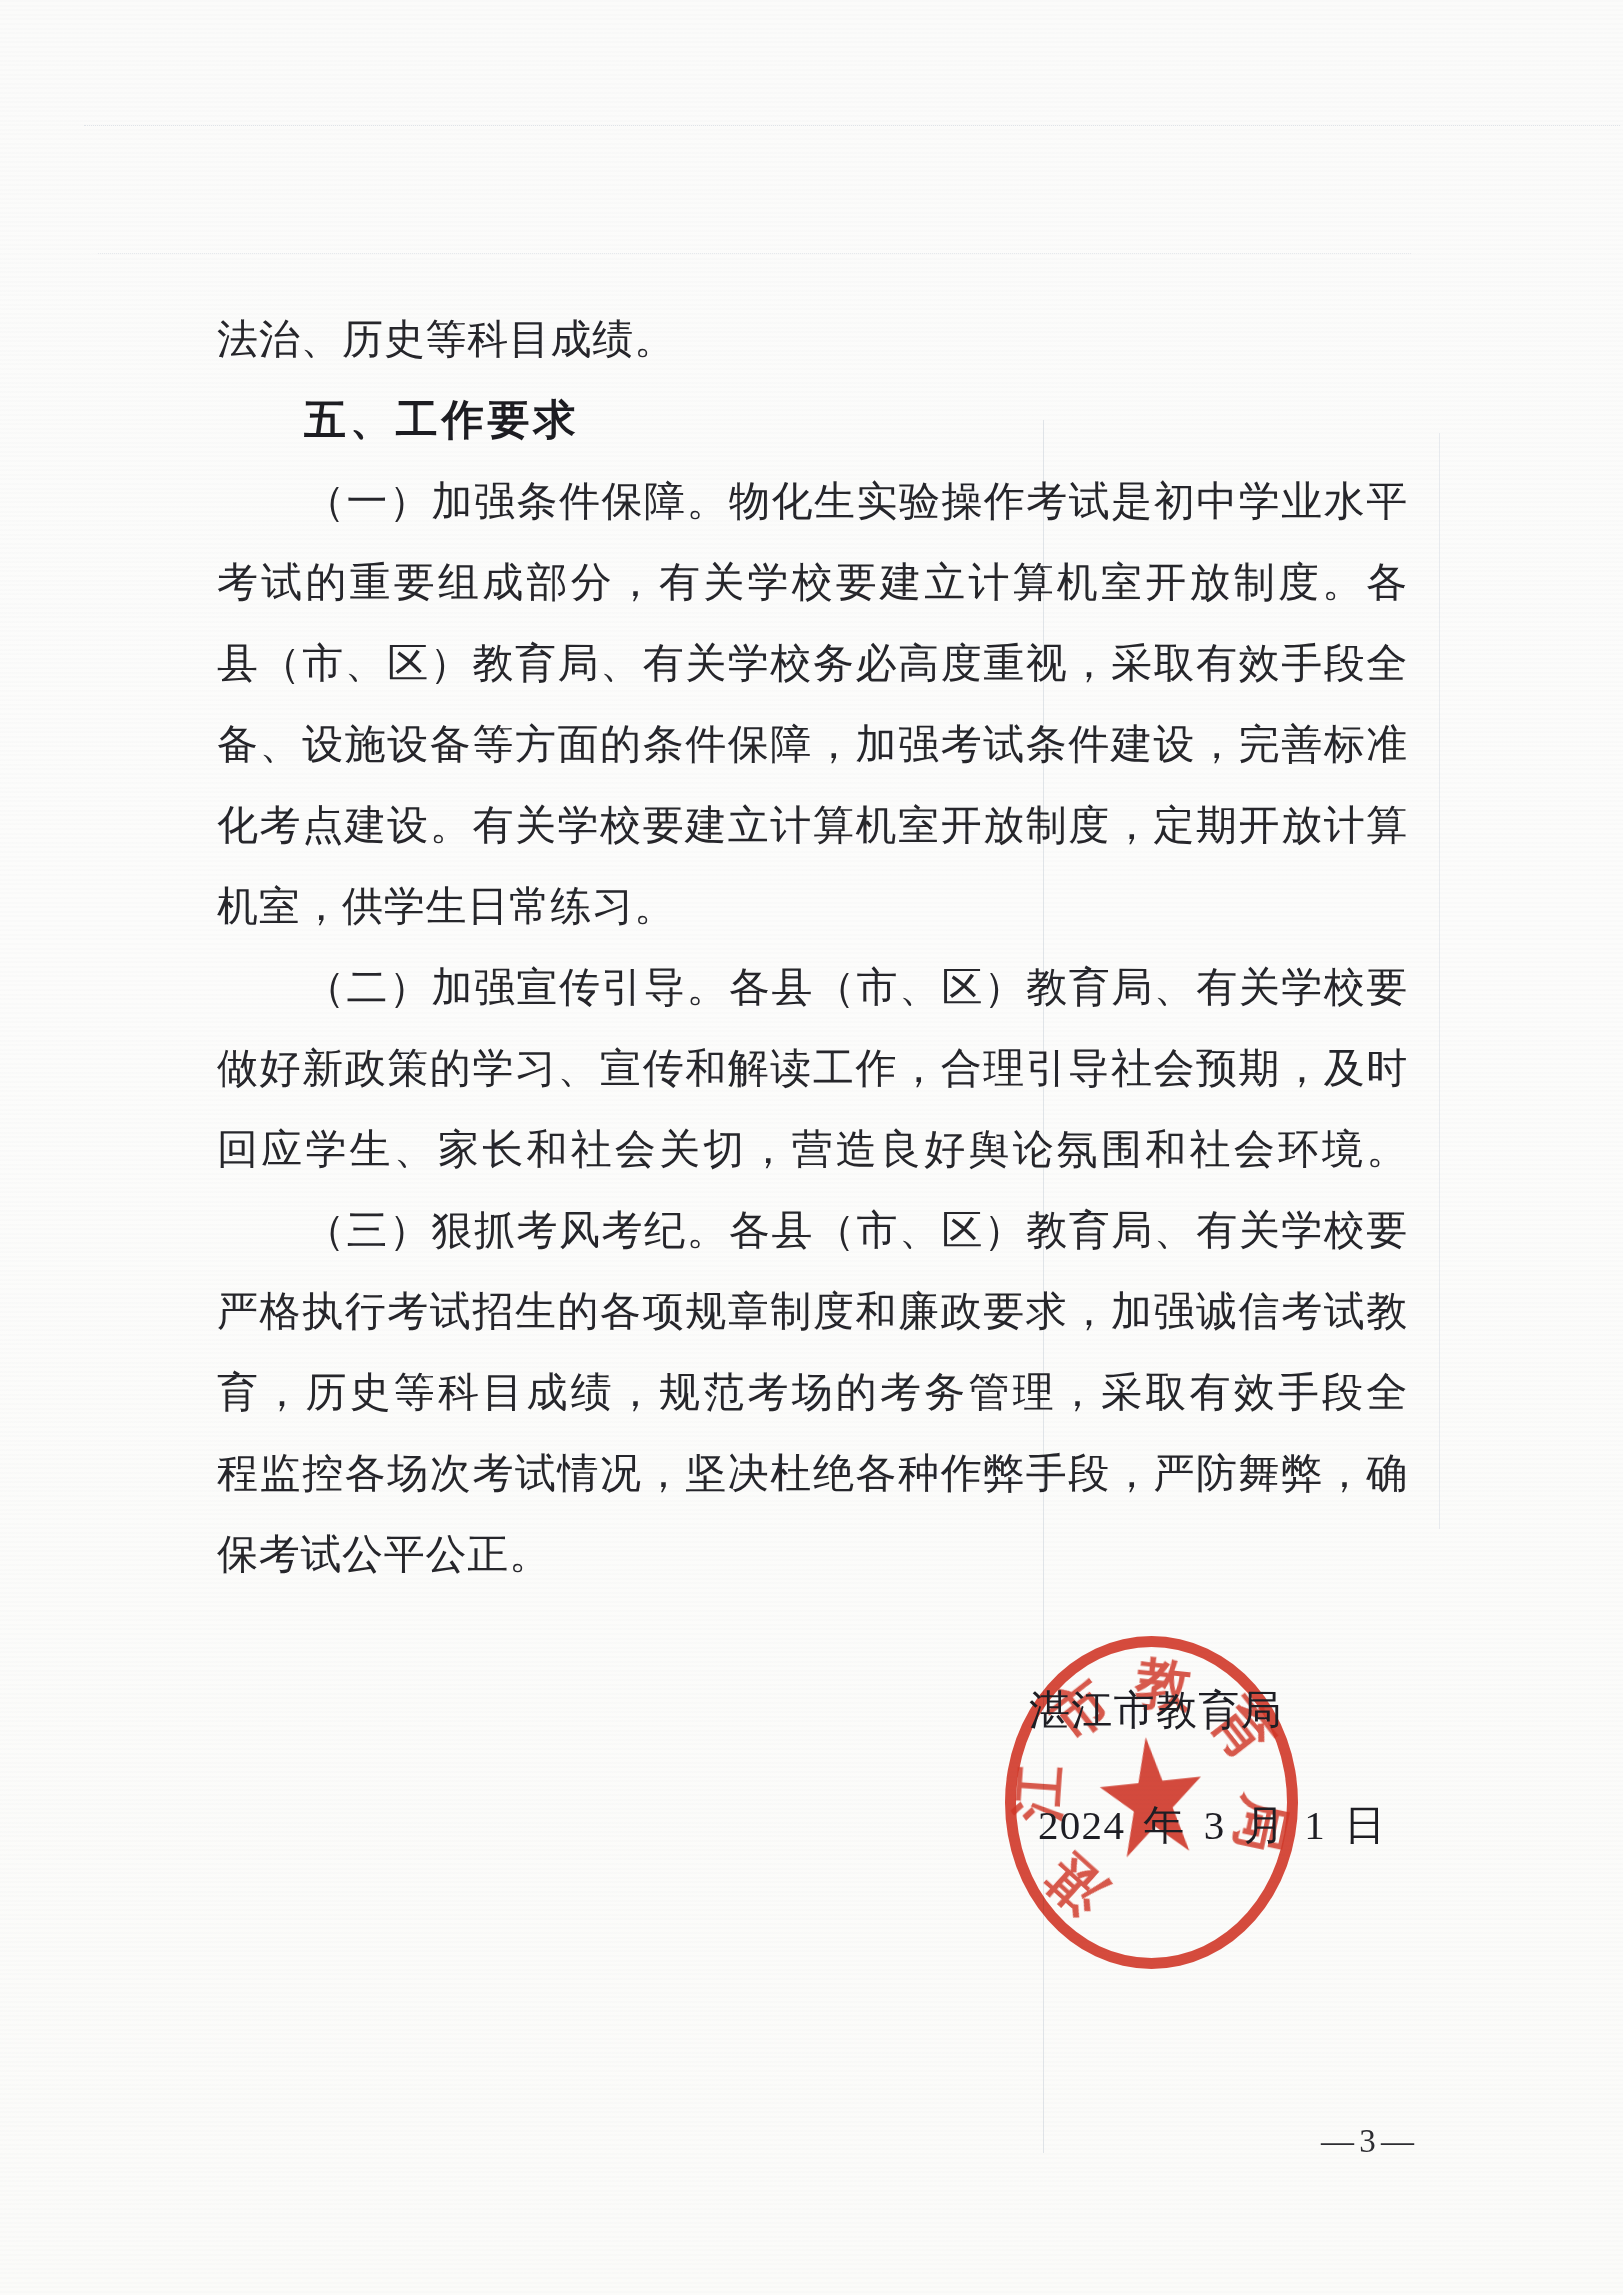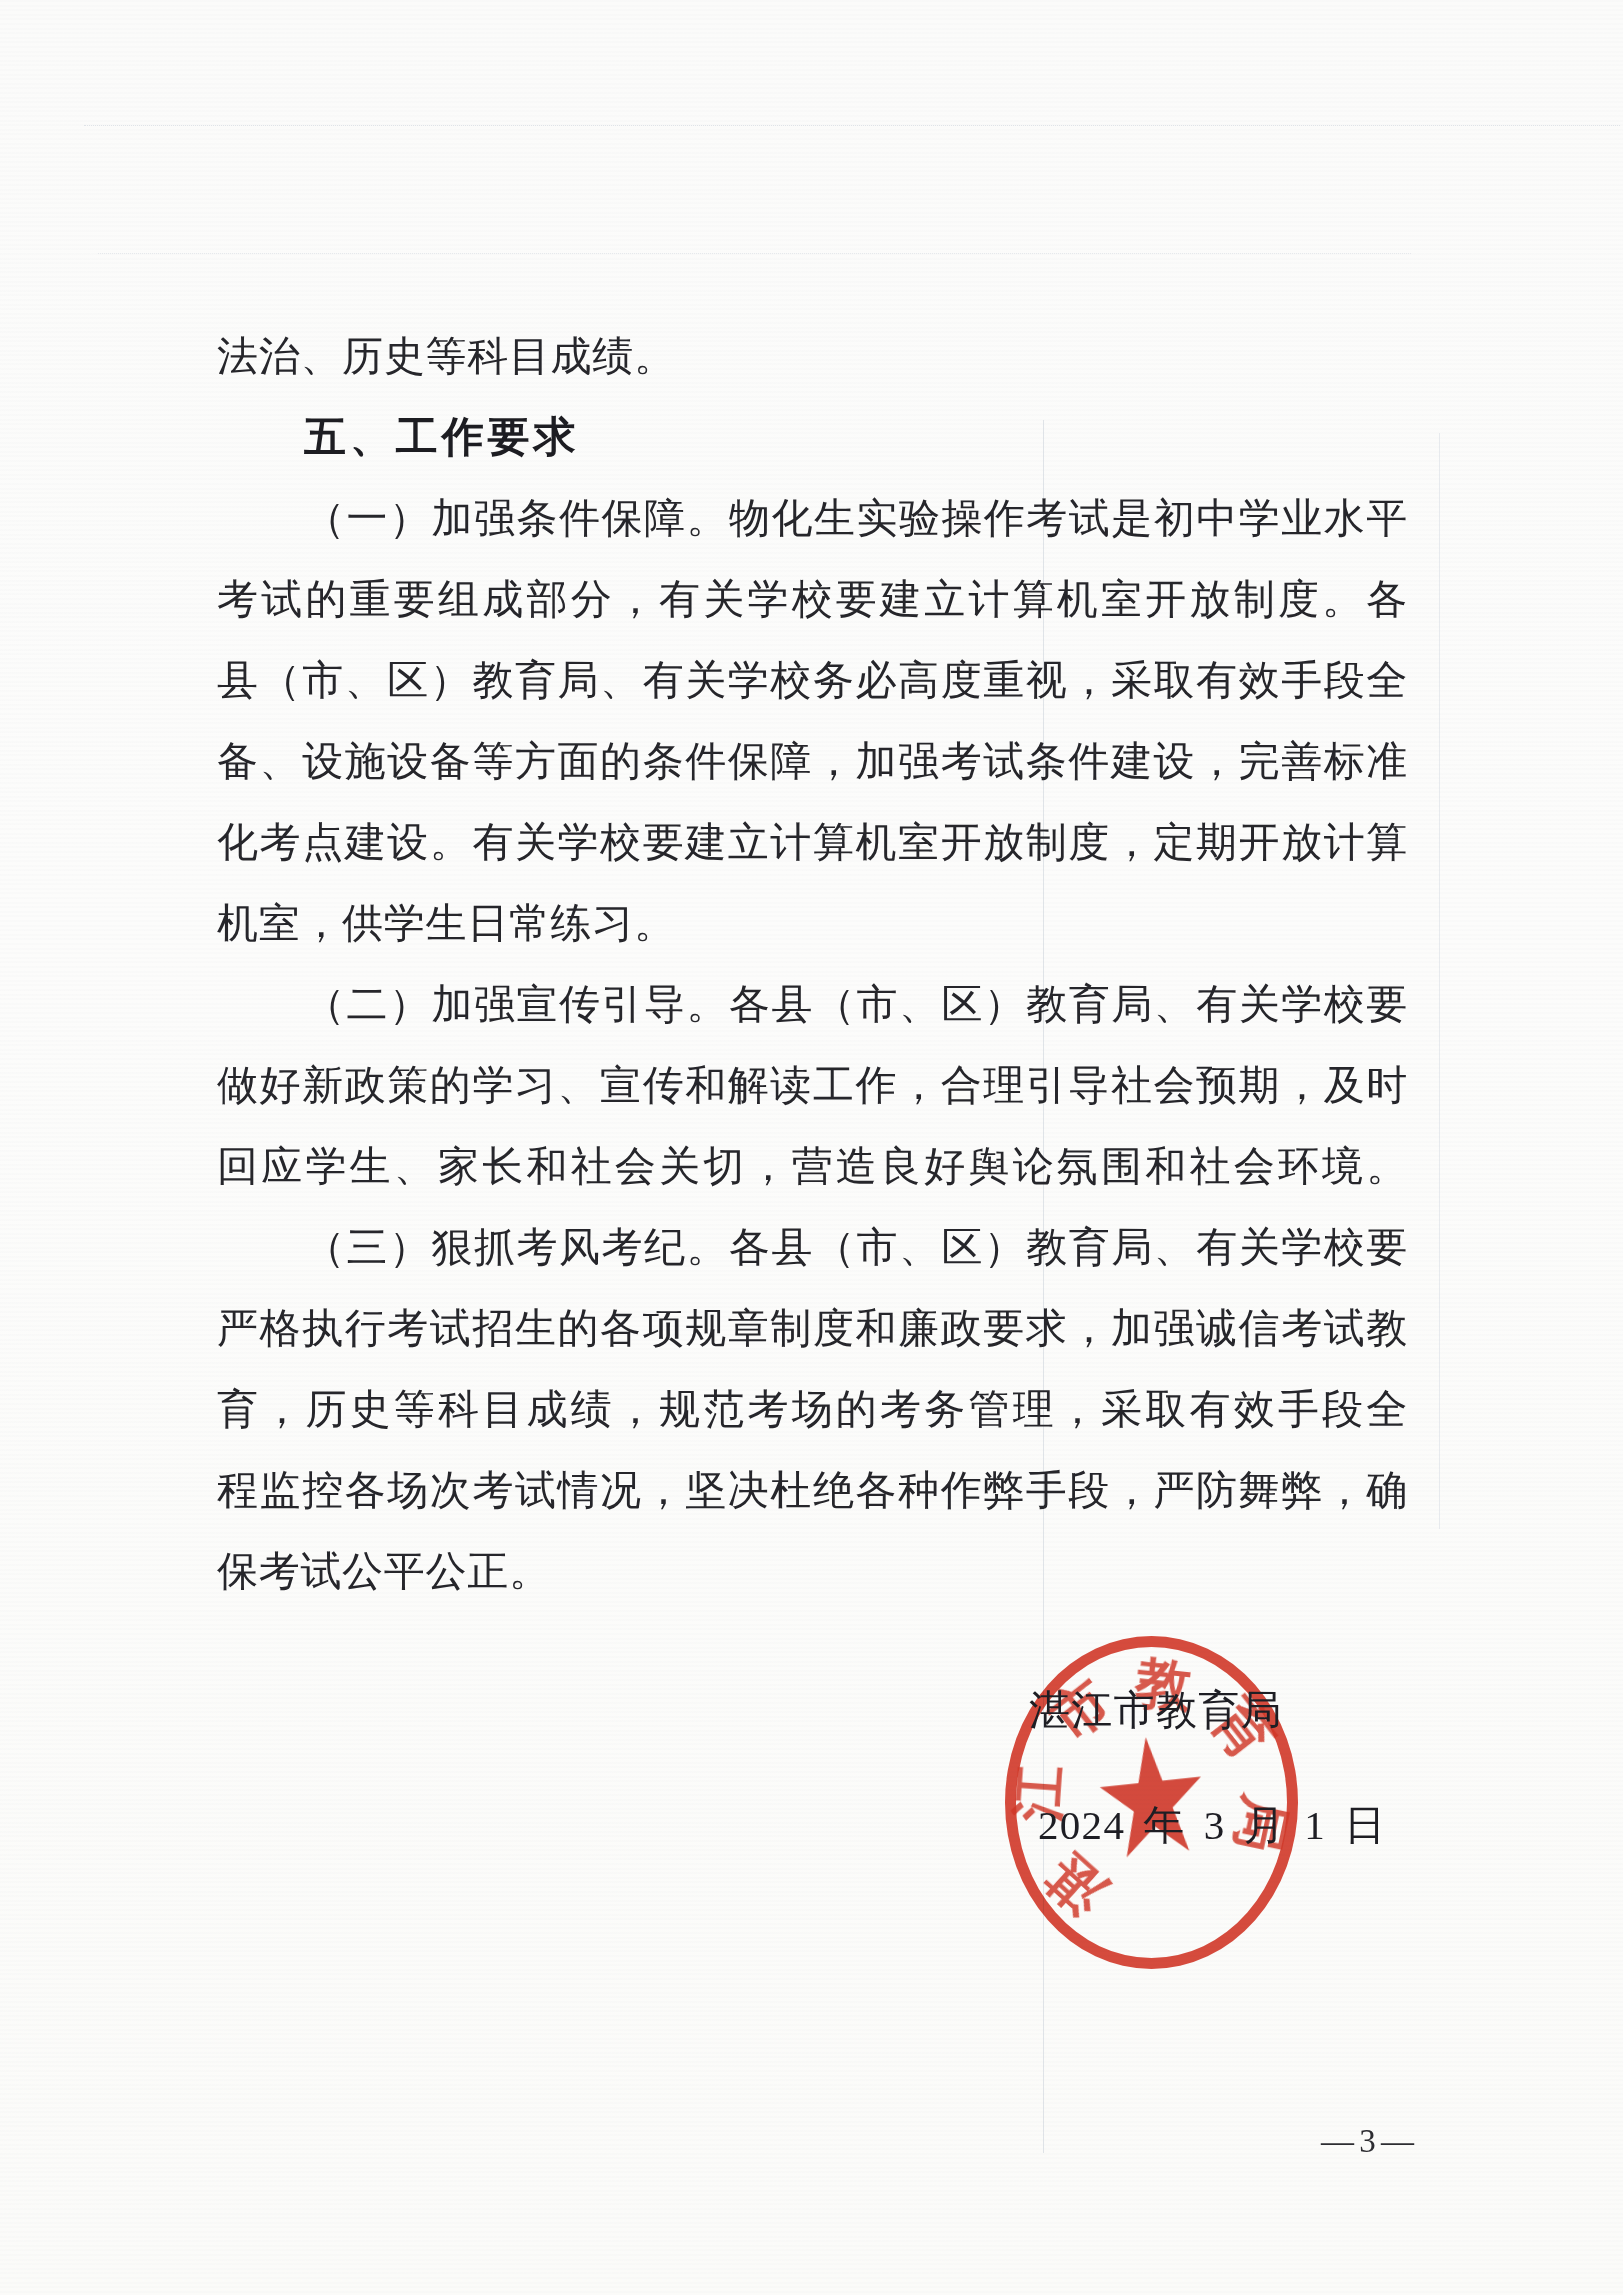--- a/index.html
+++ b/index.html
@@ -16,21 +16,21 @@
     background:repeating-linear-gradient(180deg,rgba(120,130,150,.02) 0 2px,rgba(0,0,0,0) 2px 4.6px);
   }
 
   
   .vline1{position:absolute;left:1043px;top:420px;width:1.3px;height:1733px;background:#c4cbd6;opacity:.5;}
   .vline2{position:absolute;left:1439px;top:433px;width:1.3px;height:1096px;background:#c9cfd9;opacity:.38;}
   .hline1{position:absolute;left:84px;top:125px;width:1536px;height:0;border-top:1.3px dotted #c3cad5;opacity:.45;}
   .hline2{position:absolute;left:98px;top:253px;width:1313px;height:0;border-top:0.7px dotted #ccd2dc;opacity:.4;}
 
   
-  .body-text{position:absolute;left:217px;top:316px;width:1191px;color:#26262b;}
+  .body-text{position:absolute;left:217px;top:299px;width:1191px;color:#26262b;}
   .bline{height:81px;line-height:81px;font-size:41px;letter-spacing:0.7px;white-space:nowrap;}
   .just{
     white-space:normal;
     text-align:justify;text-align-last:justify;
     text-justify:inter-character;
   }
   .para{text-indent:87px;}
   .heading{font-weight:bold;font-size:42px;letter-spacing:3.9px;text-indent:87px;color:#1d1d22;}
 
   

